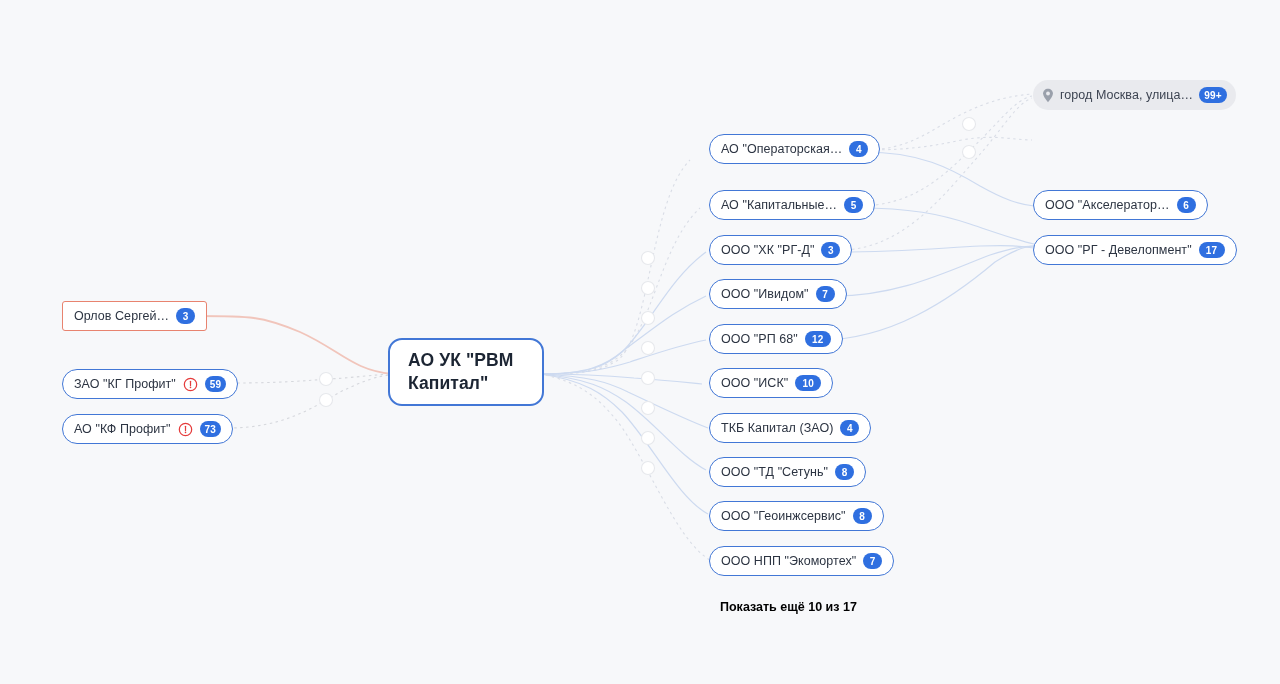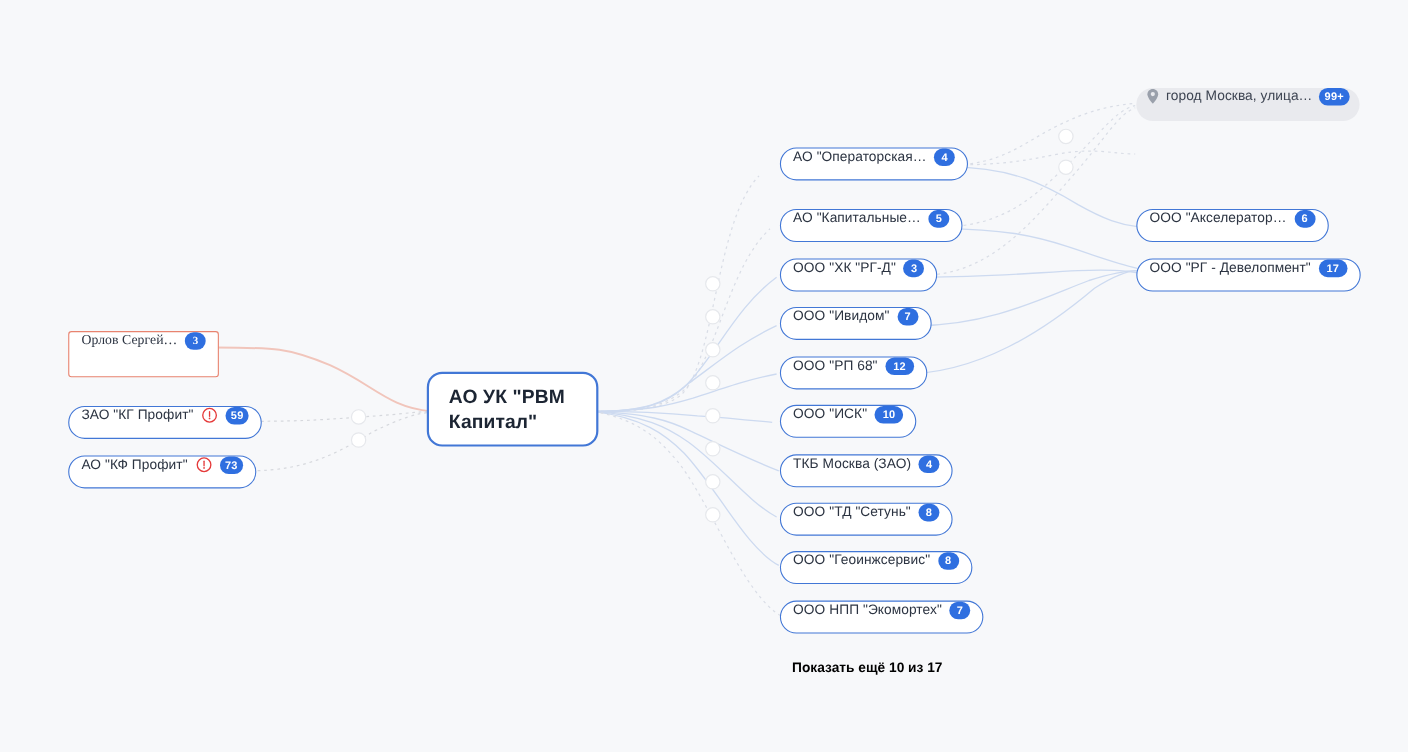--- a/index.html
+++ b/index.html
@@ -18,21 +18,21 @@
   #edge-layer {
     position: absolute; left: 0; top: 0;
     width: 1280px; height: 684px;
     pointer-events: none;
   }
 
   
   .node {
     position: absolute;
     display: flex;
-    align-items: flex-start;
+    align-items: center;
     gap: 7px;
     height: 30px;
     padding: 0 11px;
     background: #ffffff;
     border: 1.6px solid #4277d6;
     border-radius: 16px;
     white-space: nowrap;
     z-index: 5;
   }
   .node-label {
@@ -169,21 +169,21 @@
         <circle cx="969" cy="124" r="6.5"></circle>
         <circle cx="969" cy="152" r="6.5"></circle>
       </g>
     </g>
   </svg>
 
   <div class="node central" style="left:388px; top:338px;">
     <span class="node-label">АО УК "РВМ Капитал"</span>
   </div>
 
-  <div class="node selected" style="left:62px; top:301px; height:42px;font-family:Liberation Serif, serif;">
+  <div class="node selected" style="left:62px; top:301px; height:30px;">
     <span class="node-label">Орлов Сергей…</span>
     <span class="badge">3</span>
   </div>
 
   <div class="node" style="left:62px; top:369px;">
     <span class="node-label">ЗАО "КГ Профит"</span>
     <span class="warn-icon">
       <svg viewBox="0 0 16 16" width="15" height="15">
         <circle cx="8" cy="8" r="6.6" fill="none" stroke="#e53b3b" stroke-width="1.3"></circle>
         <line x1="8" y1="4.6" x2="8" y2="9" stroke="#e53b3b" stroke-width="1.3" stroke-linecap="round"></line>
@@ -223,21 +223,21 @@
   </div>
   <div class="node" style="left:709px; top:324px;">
     <span class="node-label">ООО "РП 68"</span>
     <span class="badge wide">12</span>
   </div>
   <div class="node" style="left:709px; top:368px;">
     <span class="node-label">ООО "ИСК"</span>
     <span class="badge wide">10</span>
   </div>
   <div class="node" style="left:709px; top:413px;">
-    <span class="node-label">ТКБ Москва (ЗАО)</span>
+    <span class="node-label">ТКБ Капитал (ЗАО)</span>
     <span class="badge">4</span>
   </div>
   <div class="node" style="left:709px; top:457px;">
     <span class="node-label">ООО "ТД "Сетунь"</span>
     <span class="badge">8</span>
   </div>
   <div class="node" style="left:709px; top:501px;">
     <span class="node-label">ООО "Геоинжсервис"</span>
     <span class="badge">8</span>
   </div>

